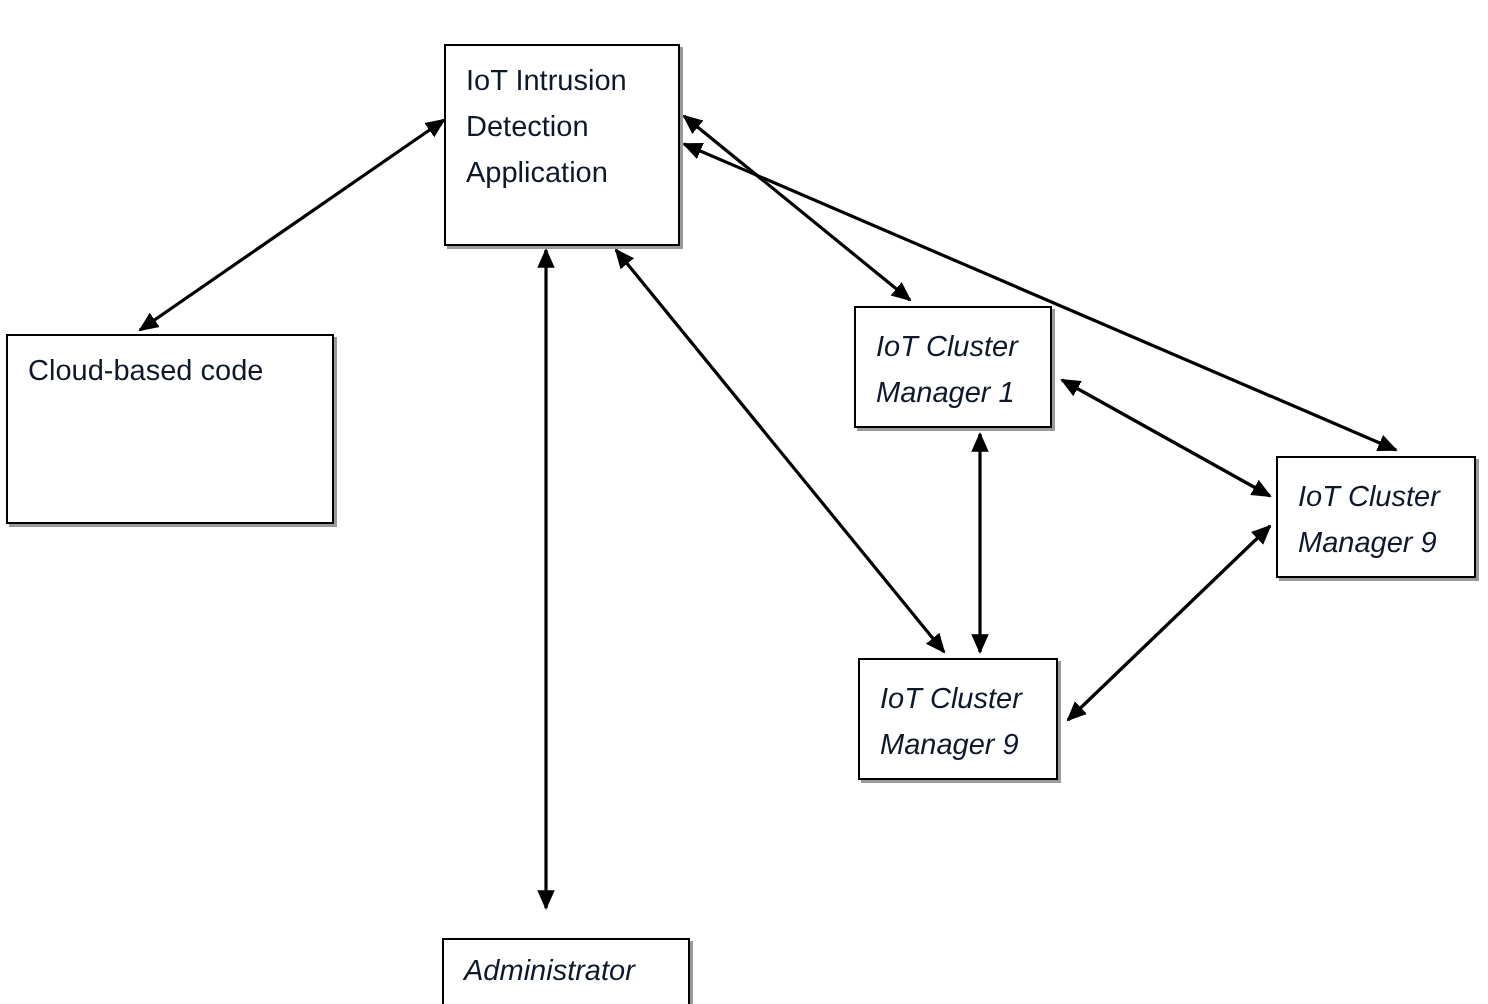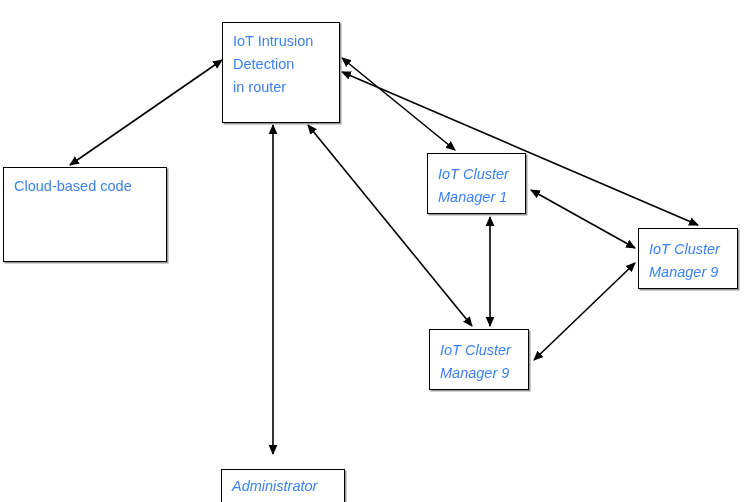--- a/index.html
+++ b/index.html
@@ -36,21 +36,21 @@
     padding: 7px 10px 4px 10px;
     z-index: 2;
   }
   .node.center-text {
     justify-content: flex-end;
     font-style: italic;
   }
   .node .line {
     font-size: 14.5px;
     line-height: 23px;
-    color: #3b82f6;
+    color: #0f172a;
     white-space: nowrap;
   }
   #node-ids   { left: 222px; top: 22px;  width: 118px; height: 101px; }
   #node-cloud { left: 3px;   top: 167px; width: 151px; height: 95px;  }
   #node-cm1   { left: 427px; top: 153px; width: 99px;  height: 61px;  }
   #node-cm2   { left: 638px; top: 228px; width: 100px; height: 61px;  }
   #node-cm3   { left: 429px; top: 329px; width: 100px; height: 61px;  }
   #node-admin { left: 221px; top: 456px; width: 124px; height: 36px;  }
   #node-admin .line { line-height: 28px; }
 </style>
@@ -76,21 +76,21 @@
         <line x1="273" y1="125" x2="273" y2="454" stroke="#000000" stroke-width="1.6" marker-end="url(#arrow-end)" marker-start="url(#arrow-start)"></line>
         <line x1="531" y1="190" x2="635" y2="248" stroke="#000000" stroke-width="1.6" marker-end="url(#arrow-end)" marker-start="url(#arrow-start)"></line>
         <line x1="490" y1="217" x2="490" y2="326" stroke="#000000" stroke-width="1.6" marker-end="url(#arrow-end)" marker-start="url(#arrow-start)"></line>
         <line x1="534" y1="360" x2="635" y2="263" stroke="#000000" stroke-width="1.6" marker-end="url(#arrow-end)" marker-start="url(#arrow-start)"></line>
       </g>
   </svg>
 
   <div class="node" id="node-ids" style="left: 222px; top: 22px; width: 118px; height: 101px;">
     <span class="line">IoT Intrusion</span>
     <span class="line">Detection</span>
-    <span class="line">in router</span>
+    <span class="line">Application</span>
   </div>
 
   <div class="node" id="node-cloud" style="left: 3px; top: 167px; width: 164px; height: 95px;">
     <span class="line">Cloud-based code</span>
   </div>
 
   <div class="node center-text" id="node-cm1" style="left: 427px; top: 153px; width: 99px; height: 61px;">
     <span class="line">IoT Cluster</span>
     <span class="line">Manager 1</span>
   </div>

